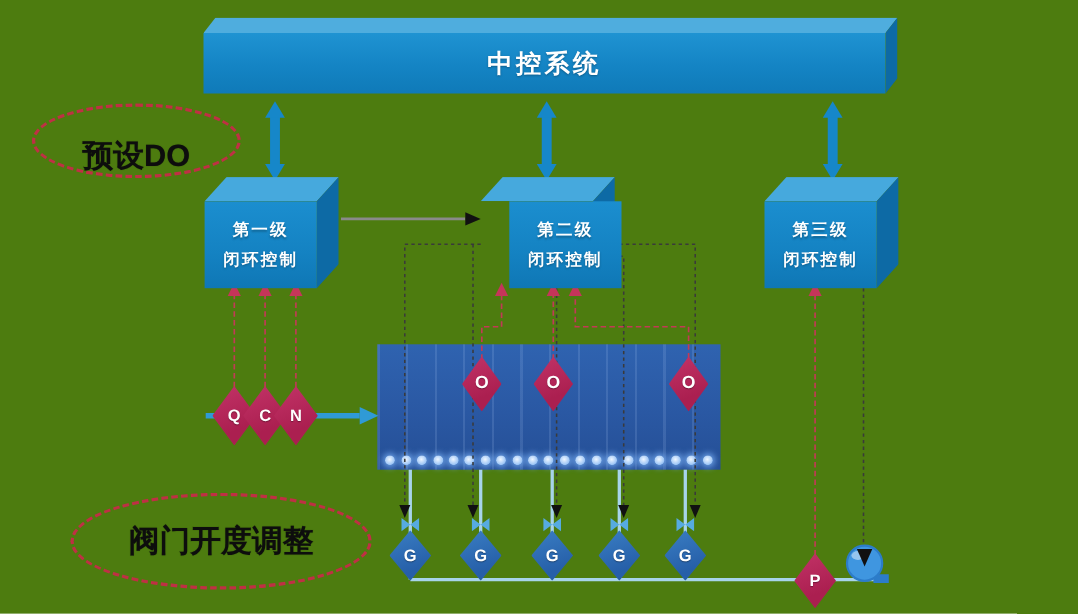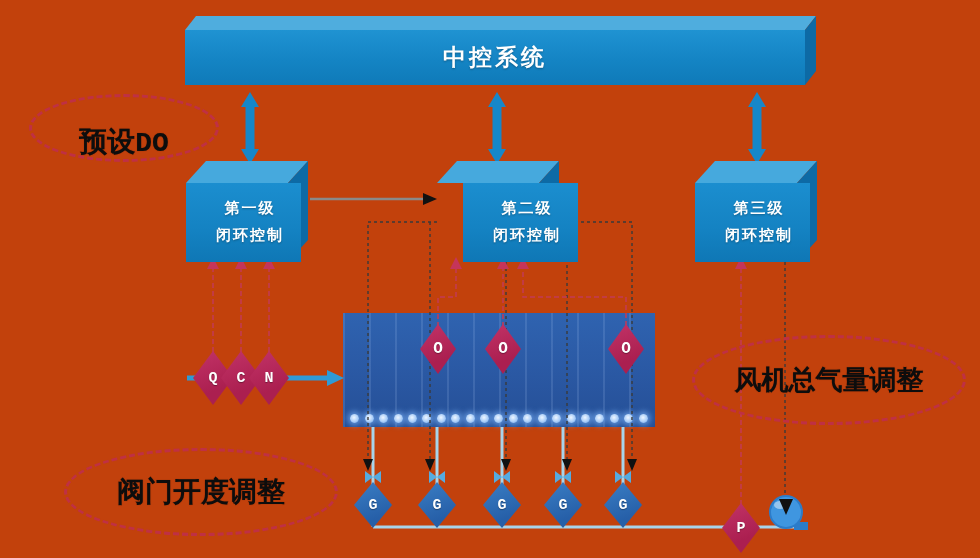--- a/index.html
+++ b/index.html
@@ -1,19 +1,19 @@
 <!DOCTYPE html>
 <html><head>
 <meta charset="utf-8">
 <style>
   html,body{margin:0;padding:0;background:#ffffff;}
   .stage{
     position:relative;width:980px;height:558px;overflow:hidden;
-    background:#c2410c;
-    font-family:Liberation Mono, monospace;
+    background:#4d7c0f;
+    font-family:Liberation Sans, sans-serif;
   }
   .abs{position:absolute;}
   
   .face{position:absolute;}
   .bar-front{
     left:185px;top:30px;width:620px;height:55px;
     background:linear-gradient(180deg,#1f93d2 0%,#1484c4 55%,#0f7ab8 100%);
     display:flex;align-items:center;justify-content:center;
   }
   .bar-top{
@@ -28,21 +28,20 @@
   }
   .bar-label{
     color:#fff;font-size:23px;font-weight:bold;letter-spacing:3px;
     text-shadow:0 1px 2px rgba(0,0,0,.3);
   }
   .box3d-front{
     width:102px;height:79px;top:183px;
     background:linear-gradient(180deg,#1b8ecf 0%,#1482c2 60%,#0f77b5 100%);
     display:flex;flex-direction:column;align-items:center;justify-content:center;
     z-index:3;
-    padding-left:13px;
   }
   .box3d-top{
     width:122px;height:22px;top:161px;
     background:#46a9dd;
     clip-path:polygon(0 100%,20px 0,100% 0,calc(100% - 20px) 100%);
     z-index:3;
   }
   .box3d-side{
     width:20px;height:101px;top:161px;
     background:#0d6aa5;
@@ -270,20 +269,17 @@
       <span>G</span>
     </div>
 
   <div class="diamond crimson" style="left:722px;top:503px;width:38px;height:50px;font-size:15px;">
       <span>P</span>
     </div>
 
   <div class="note" style="left:29px;top:94px;width:184px;height:62px;">
     <span class="note-label" style="font-size:28px;margin-top:28px;">预设DO</span>
   </div>
-  <div class="note" style="left:692px;top:335px;width:268px;height:84px;">
-    <span class="note-label" style="font-size:27px;">风机总气量调整</span>
-  </div>
   <div class="note" style="left:64px;top:448px;width:268px;height:82px;text-align:center;">
     <span class="note-label" style="font-size:28px;">阀门开度调整</span>
   </div>
 
 </div>
 
 </body></html>

